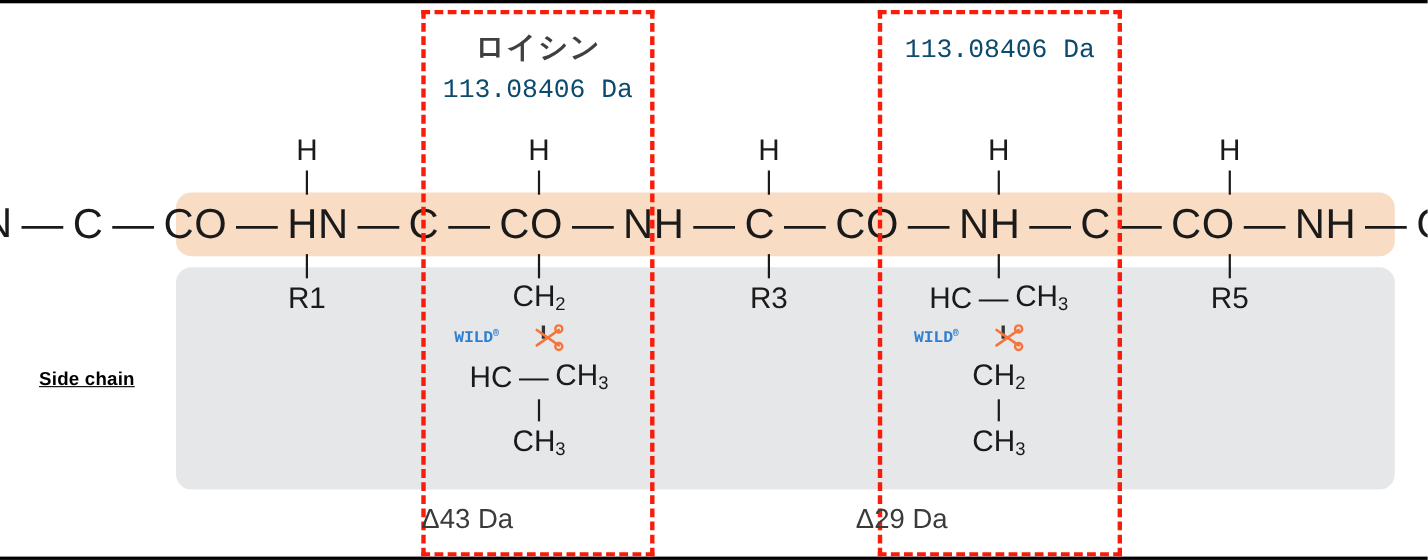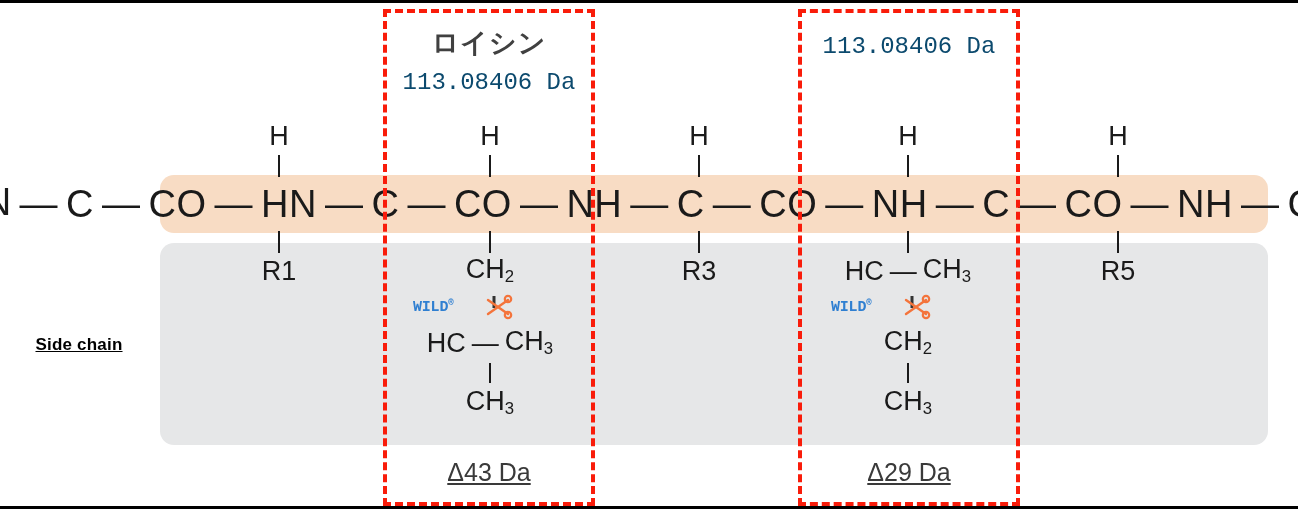--- a/index.html
+++ b/index.html
@@ -187,24 +187,22 @@
     margin-top: 8px;
     font-size: 24px;
     color: #0c4a6e;
     font-family: Liberation Mono, monospace;
   }
 
   
   .delta {
     position: absolute;
     top: 455px;
-    text-align: center;
     font-size: 25px;
     color: #3a3a3a;
-    text-decoration: underline;
   }
 </style>
 </head>
 <body>
 
 <div id="figure">
 
   <div class="band band-backbone"></div>
   <div class="band band-sidechain"></div>
 
@@ -338,15 +336,15 @@
 
   <div class="annot" style="left:383px; top:22px; width:212px;">
     <div class="annot-name">ロイシン</div>
     <div class="annot-mass">113.08406 Da</div>
   </div>
   <div class="annot" style="left:798px; top:22px; width:222px;">
     <div class="annot-mass">113.08406 Da</div>
   </div>
 
   <div class="delta" style="left:383px; width:212px;">Δ43 Da</div>
-  <div class="delta" style="left:798px; width:222px;">Δ29 Da</div>
+  <div class="delta" style="left:778px; width:222px;">Δ29 Da</div>
 
 </div>
 
 </body></html>

